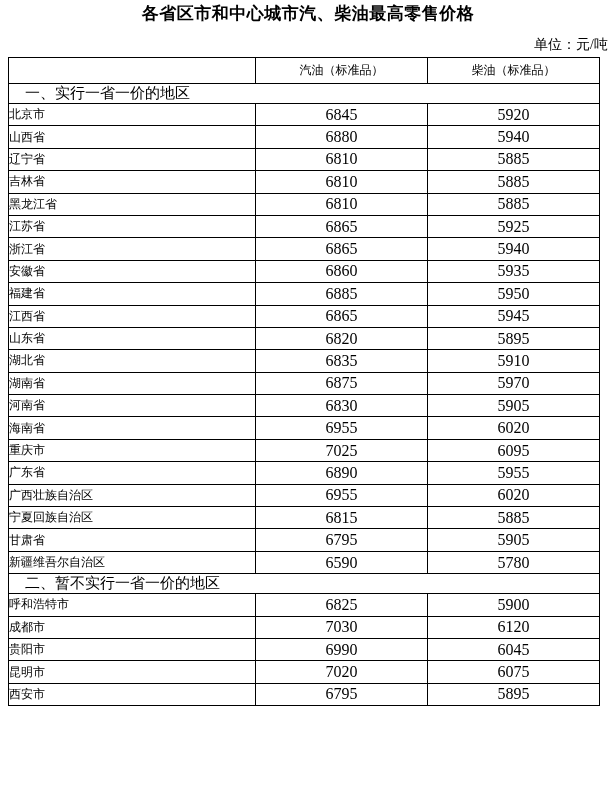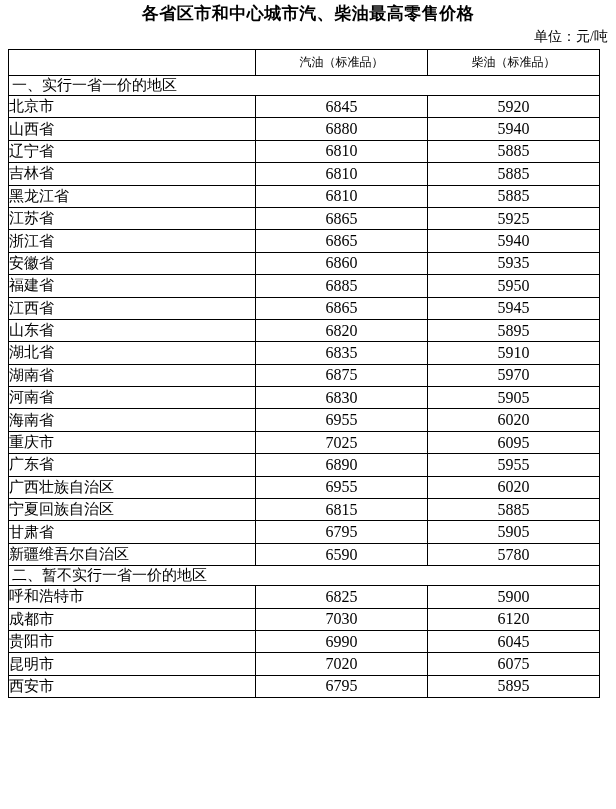--- a/index.html
+++ b/index.html
@@ -17,21 +17,21 @@
     width: 616px;
     height: 809px;
     background: #fff;
   }
   .doc-title {
     text-align: center;
     font-family: "DejaVu Sans", "Liberation Sans", sans-serif;
     font-weight: bold;
     font-size: 17px;
     line-height: 22px;
-    margin: 2px 0 4px 0;
+    margin: 2px 0 12px 0;
     letter-spacing: 0.5px;
   }
   .unit-line {
     text-align: right;
     font-size: 14px;
     line-height: 18px;
     padding-right: 8px;
     margin: 2px 0 3px 0;
   }
   table.price-table {
@@ -54,29 +54,29 @@
     height: 26px;
     font-weight: normal;
     font-size: 12px;
     text-align: center;
     vertical-align: middle;
   }
   tr.section-row td {
     height: 20px;
     font-size: 15px;
     text-align: left;
-    padding-left: 3px;
+    padding-left: 16px;
     vertical-align: middle;
   }
   tr.data-row td {
     height: 22.4px;
     vertical-align: middle;
   }
   td.region-cell {
-    font-size: 15px;
+    font-size: 12px;
     text-align: left;
     padding-left: 37px;
   }
   td.price-cell {
     font-size: 16px;
     text-align: center;
   }
 </style>
 </head>
 <body>

